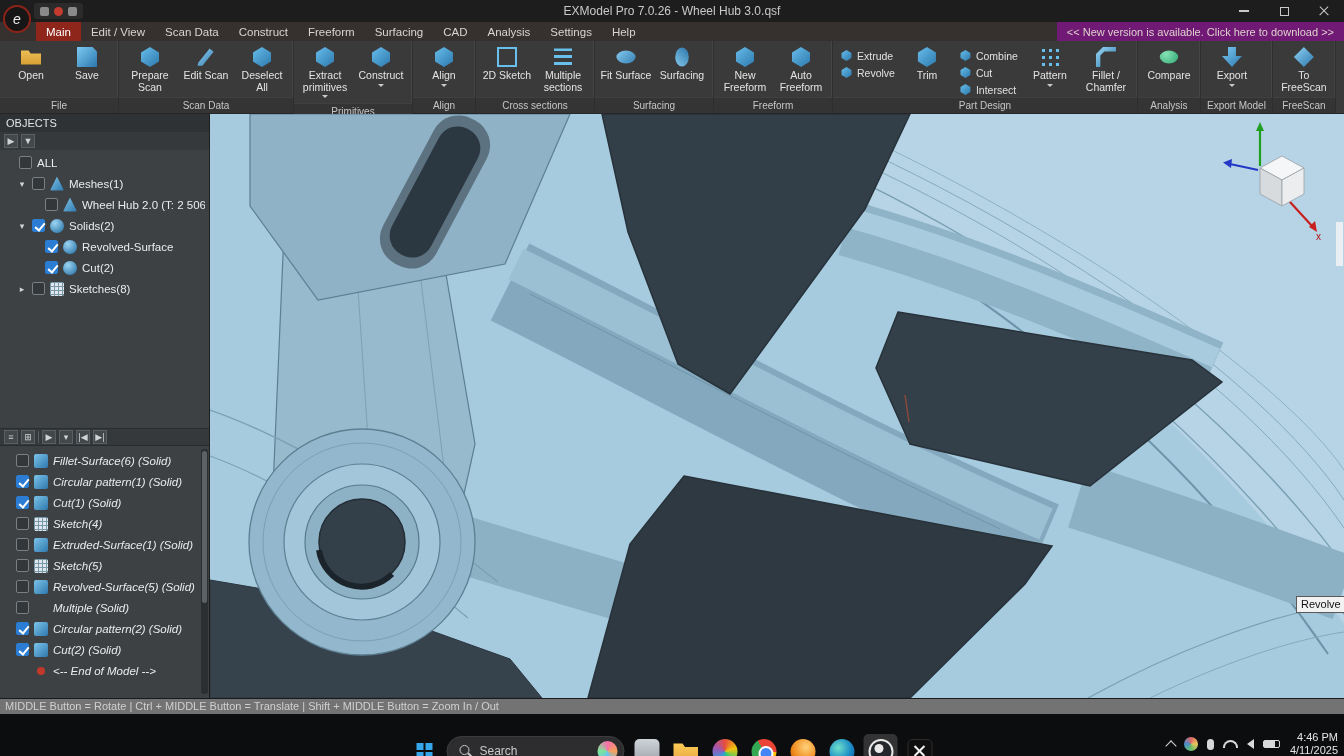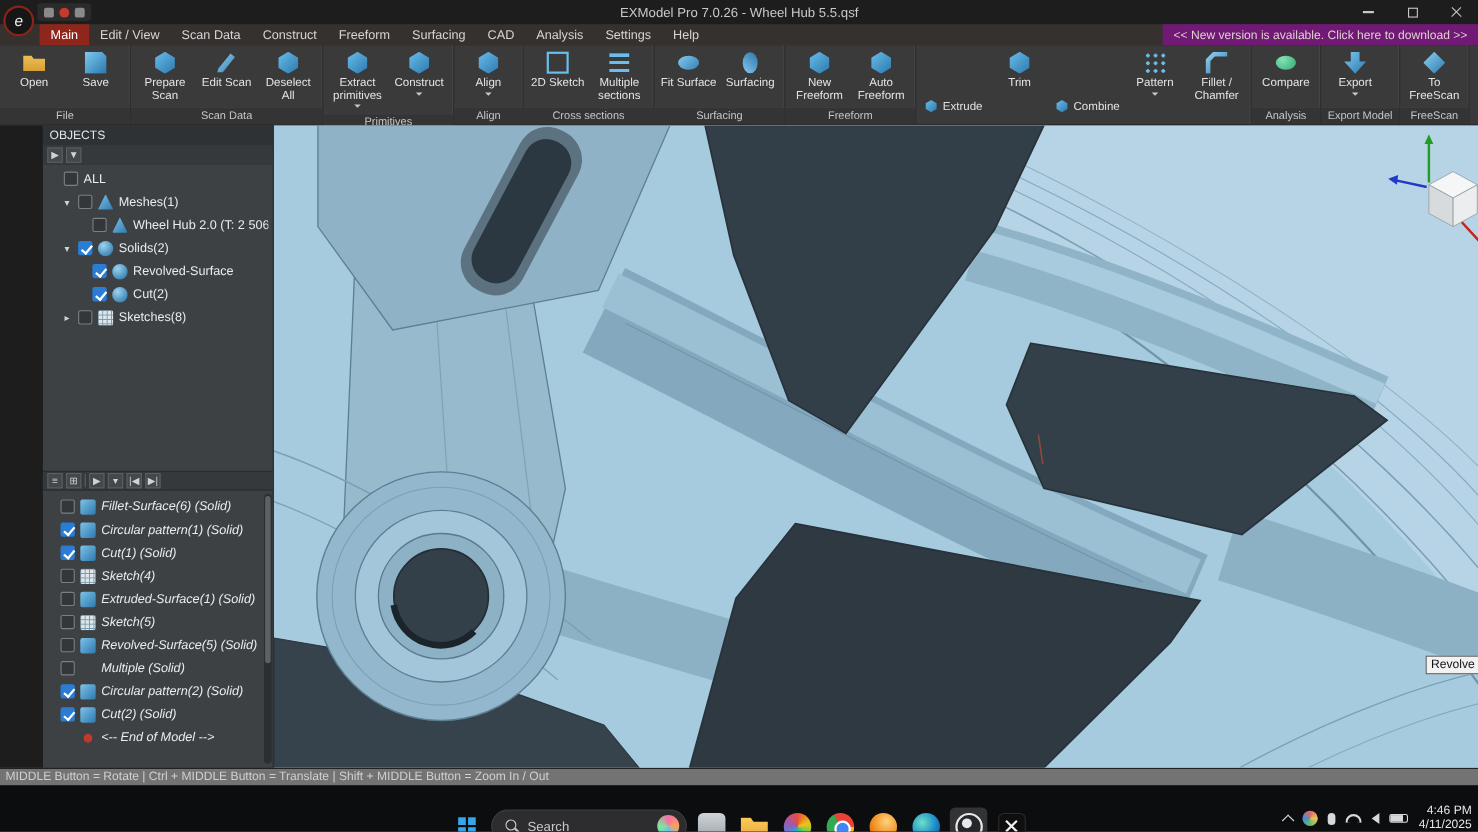--- a/index.html
+++ b/index.html
@@ -29,21 +29,21 @@
   .update-notice { position:absolute; right:0; top:0; bottom:0; display:flex; align-items:center; background:#701a75; color:#ded2cd; font-size:11px; padding:0 10px; }
 
   
   .ribbon { height:73px; background:#3a3a3a; display:flex; align-items:stretch; flex:none; border-bottom:1px solid #262626; }
   .rgroup { display:flex; flex-direction:column; border-right:1px solid #2e2e2e; box-shadow:inset -1px 0 0 #454545; }
   .rbtns { flex:1; display:flex; align-items:flex-start; padding:2px 4px 0 4px; gap:2px; }
   .rbig { width:54px; display:flex; flex-direction:column; align-items:center; padding:2px 1px; color:#e4e4e4; font-size:10.5px; line-height:11.5px; text-align:center; border-radius:3px; }
   .rlabel { margin-top:1px; }
   .dd { width:0; height:0; border:3.5px solid transparent; border-top-color:#c9c9c9; margin-top:2px; }
   .rstack { display:flex; flex-direction:column; gap:4px; padding-top:6px; }
-  .rsmall { display:flex; align-items:center; gap:4px; font-size:10.5px; color:#e0e0e0; padding:0 3px;margin-top:41px; }
+  .rsmall { display:flex; align-items:center; gap:4px; font-size:10.5px; color:#e0e0e0; padding:0 3px; }
   .rgroup-label { height:16px; line-height:15px; font-size:10px; color:#c6c6c6; text-align:center; background:#343434; border-top:1px solid #404040; padding:0 6px; white-space:nowrap; }
 
   .icn { width:26px; height:24px; position:relative; flex:none; }
   .icn::before { content:""; position:absolute; left:50%; top:50%; transform:translate(-50%,-50%); width:20px; height:20px; background:linear-gradient(135deg,#69bfeb,#2b77ad); clip-path:polygon(50% 0,95% 27%,95% 73%,50% 100%,5% 73%,5% 27%); }
   .icn-s { width:13px; height:13px; position:relative; flex:none; }
   .icn-s::before { content:""; position:absolute; inset:1px; background:linear-gradient(135deg,#69bfeb,#2b77ad); clip-path:polygon(50% 0,95% 27%,95% 73%,50% 100%,5% 73%,5% 27%); }
   .i-open::before { background:linear-gradient(#f0c75e,#d49a2e); clip-path:polygon(0 18%,38% 18%,48% 32%,100% 32%,100% 88%,0 88%); }
   .i-save::before { background:linear-gradient(135deg,#7ecaf2,#2b77ad); clip-path:polygon(0 0,78% 0,100% 22%,100% 100%,0 100%); }
   .i-edit::before { background:linear-gradient(135deg,#9ad7f5,#2b77ad); clip-path:polygon(12% 78%,68% 8%,88% 24%,32% 94%,8% 94%); }
   .i-sketch2d::before { background:none; border:2px solid #69bfeb; width:16px; height:16px; clip-path:none; }
@@ -53,21 +53,21 @@
   .i-compare::before { background:radial-gradient(circle at 35% 35%,#86e2b4,#1f9d67); clip-path:ellipse(46% 32% at 50% 50%); }
   .i-export::before { background:linear-gradient(135deg,#7ecaf2,#2b77ad); clip-path:polygon(30% 0,70% 0,70% 45%,100% 45%,50% 100%,0 45%,30% 45%); }
   .i-freescan::before { background:linear-gradient(135deg,#8fd2f4,#2b77ad); clip-path:polygon(50% 0,100% 50%,50% 100%,0 50%); }
   .i-pattern::before { background:radial-gradient(#69bfeb 32%,transparent 36%) 0 0/7px 7px; clip-path:none; width:20px; height:20px; }
   .i-fillet::before { background:linear-gradient(135deg,#9ad7f5,#2b77ad); clip-path:polygon(0 100%,0 35%,35% 0,100% 0,100% 22%,42% 22%,22% 42%,22% 100%); }
 
   
   .content { display:flex; height:584px; flex:none; }
 
   
-  .sidebar { width:210px; background:#3d4143; border-right:1px solid #1f1f1f; display:flex; flex-direction:column; flex:none;margin-left:39px; }
+  .sidebar { width:210px; background:#3d4143; border-right:1px solid #1f1f1f; display:flex; flex-direction:column; flex:none; }
   .objects-header { height:18px; background:#2e3234; color:#e0e4e6; font-size:11px; line-height:18px; padding:0 6px; flex:none; }
   .objects-toolbar, .history-toolbar { height:18px; display:flex; align-items:center; gap:3px; padding:0 4px; background:#35393b; flex:none; }
   .history-toolbar { border-top:1px solid #2a2d2f; border-bottom:1px solid #2a2d2f; }
   .tbic { min-width:14px; height:14px; border:1px solid #5a5f63; background:#43484b; color:#cfd3d6; font-size:9px; line-height:12px; display:flex; align-items:center; justify-content:center; padding:0 1px; }
   .tsep { width:1px; height:12px; background:#5a5f63; border:none; min-width:1px; }
   .objects-tree { height:278px; overflow:hidden; padding-top:2px; flex:none; }
   .history-list { flex:1; position:relative; overflow:hidden; padding-top:4px; }
   .trow { display:flex; align-items:center; height:21px; font-size:11.5px; color:#e9ebed; gap:5px; padding:0 4px; }
   .hrow { padding-left:16px; }
   .exp { width:10px; font-size:9px; color:#cfd3d6; text-align:center; flex:none; }
@@ -137,21 +137,21 @@
 <body>
 
 <div class="screen">
 
   <div class="titlebar">
     <div class="capture-pill">
         <span class="cap-ic"></span>
         <span class="cap-ic rec"></span>
         <span class="cap-ic"></span>
       </div>
-    <div class="tb-title">EXModel Pro 7.0.26 - Wheel Hub 5.5.qsf</div>
+    <div class="tb-title">EXModel Pro 7.0.26 - Wheel Hub 3.0.qsf</div>
     <div class="win-controls">
       <div class="wc wc-min">
           <i></i>
         </div>
       <div class="wc wc-max">
           <i></i>
         </div>
       <div class="wc wc-close"></div>
     </div>
   </div>

